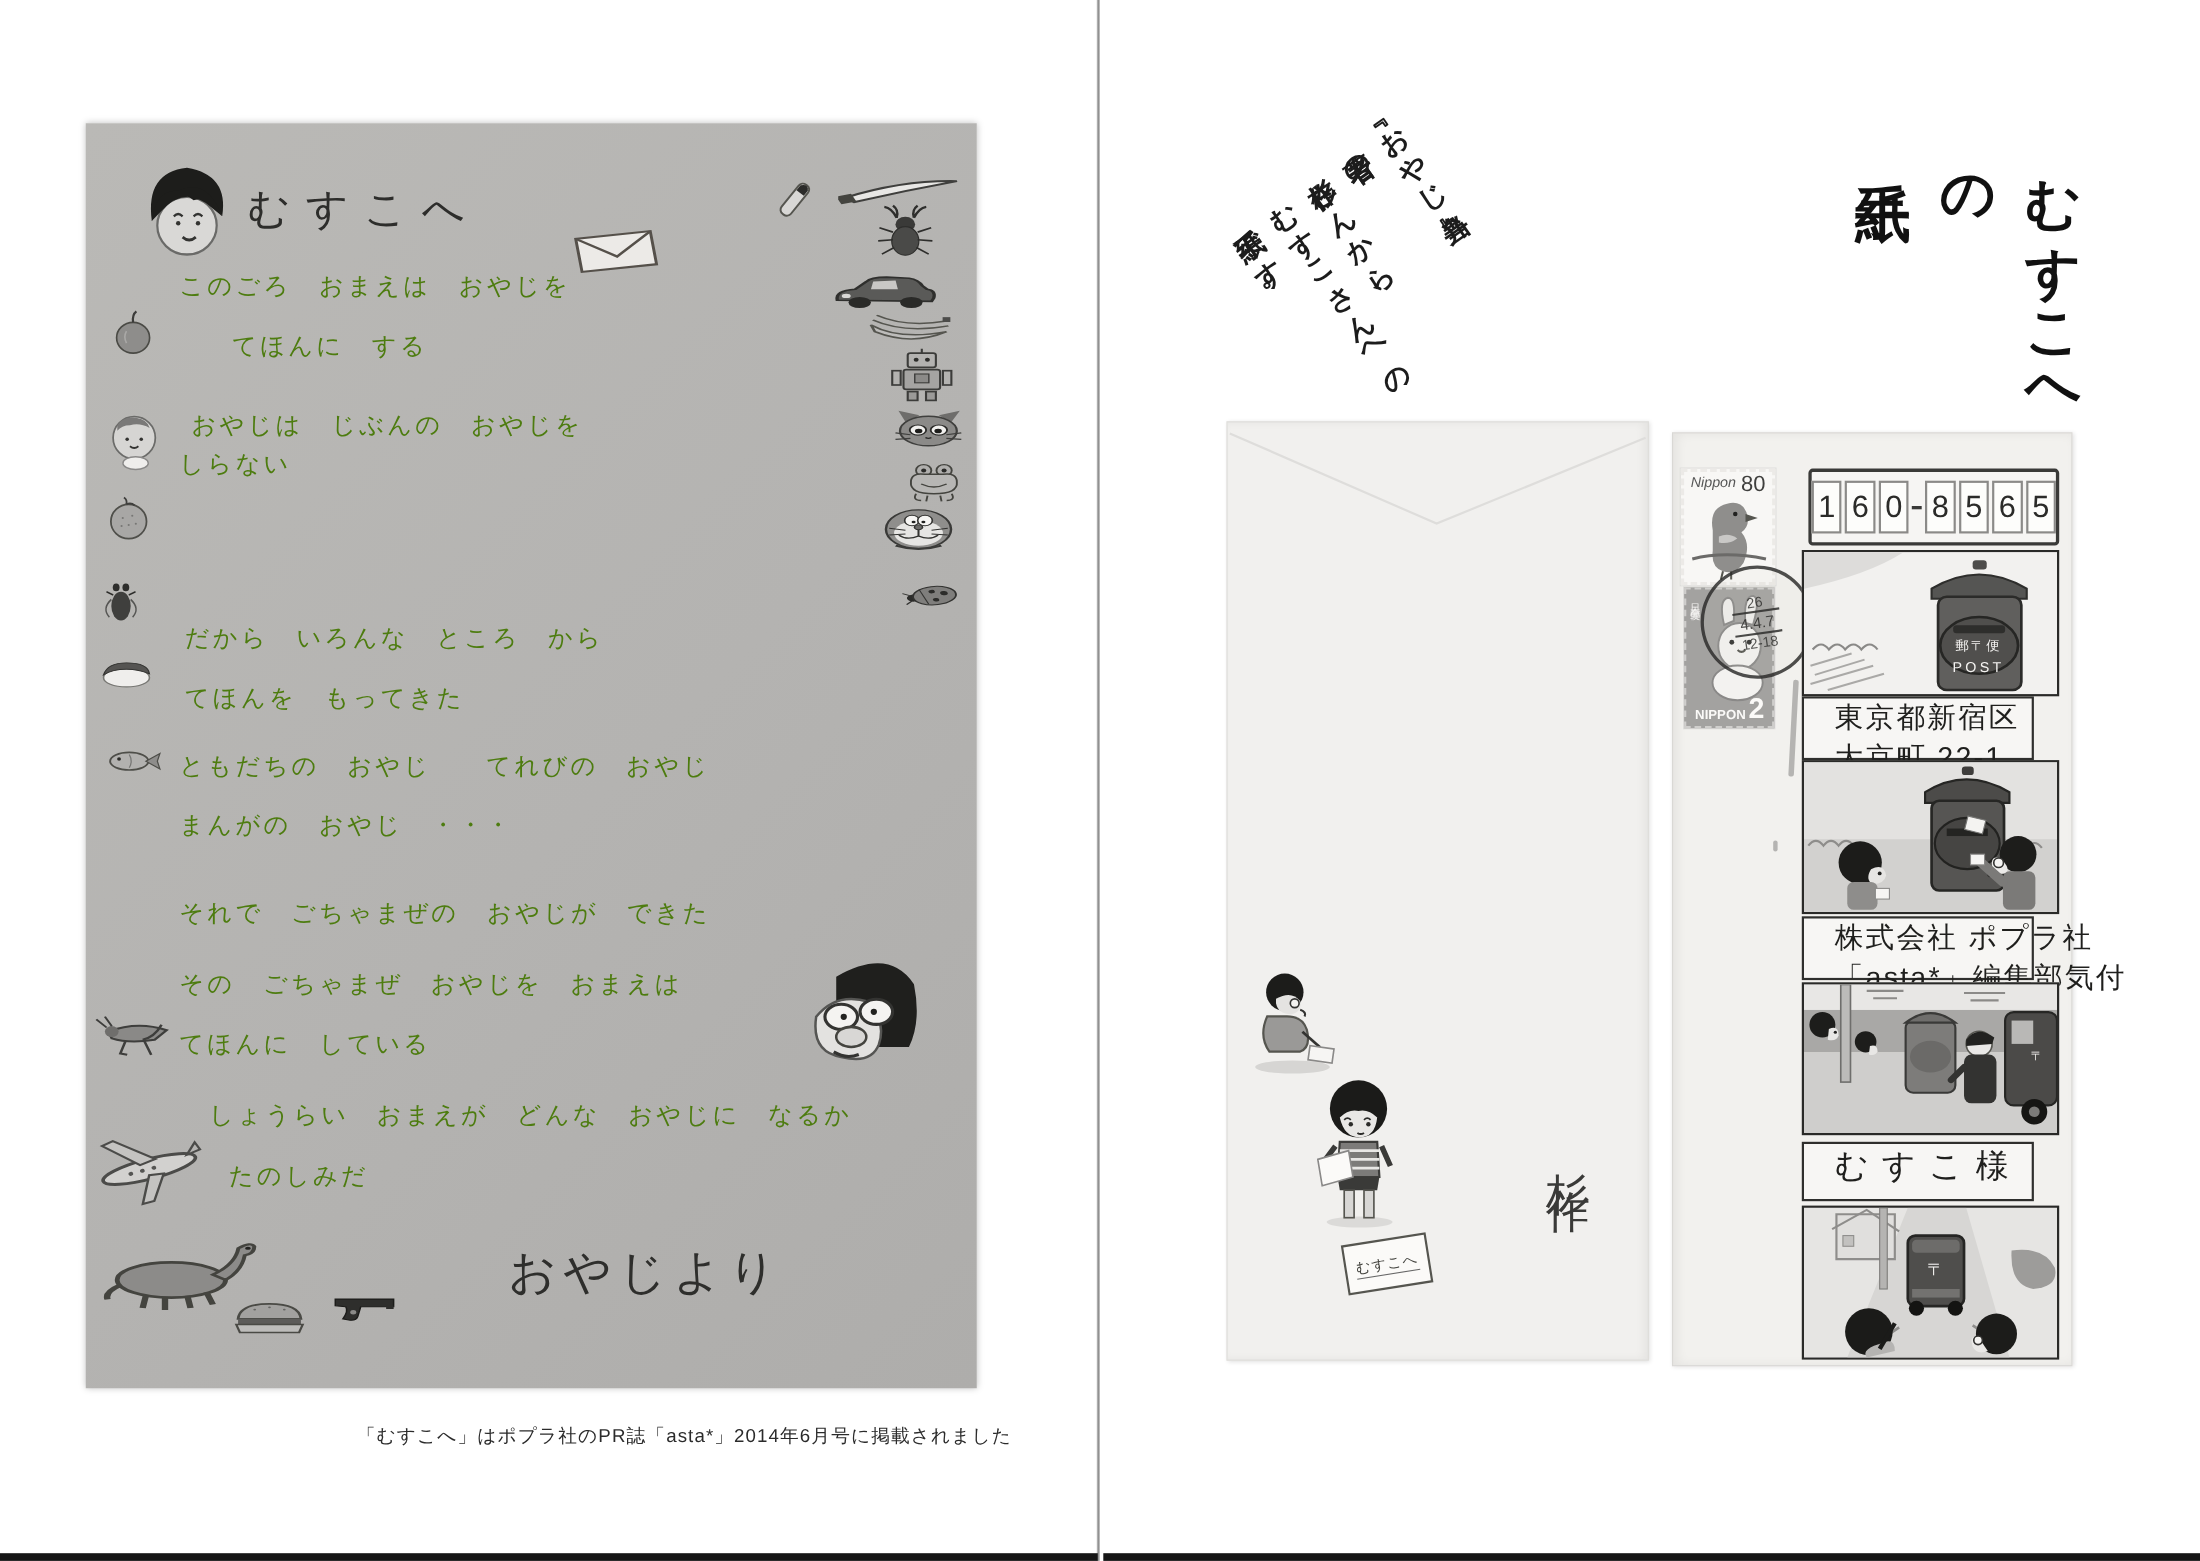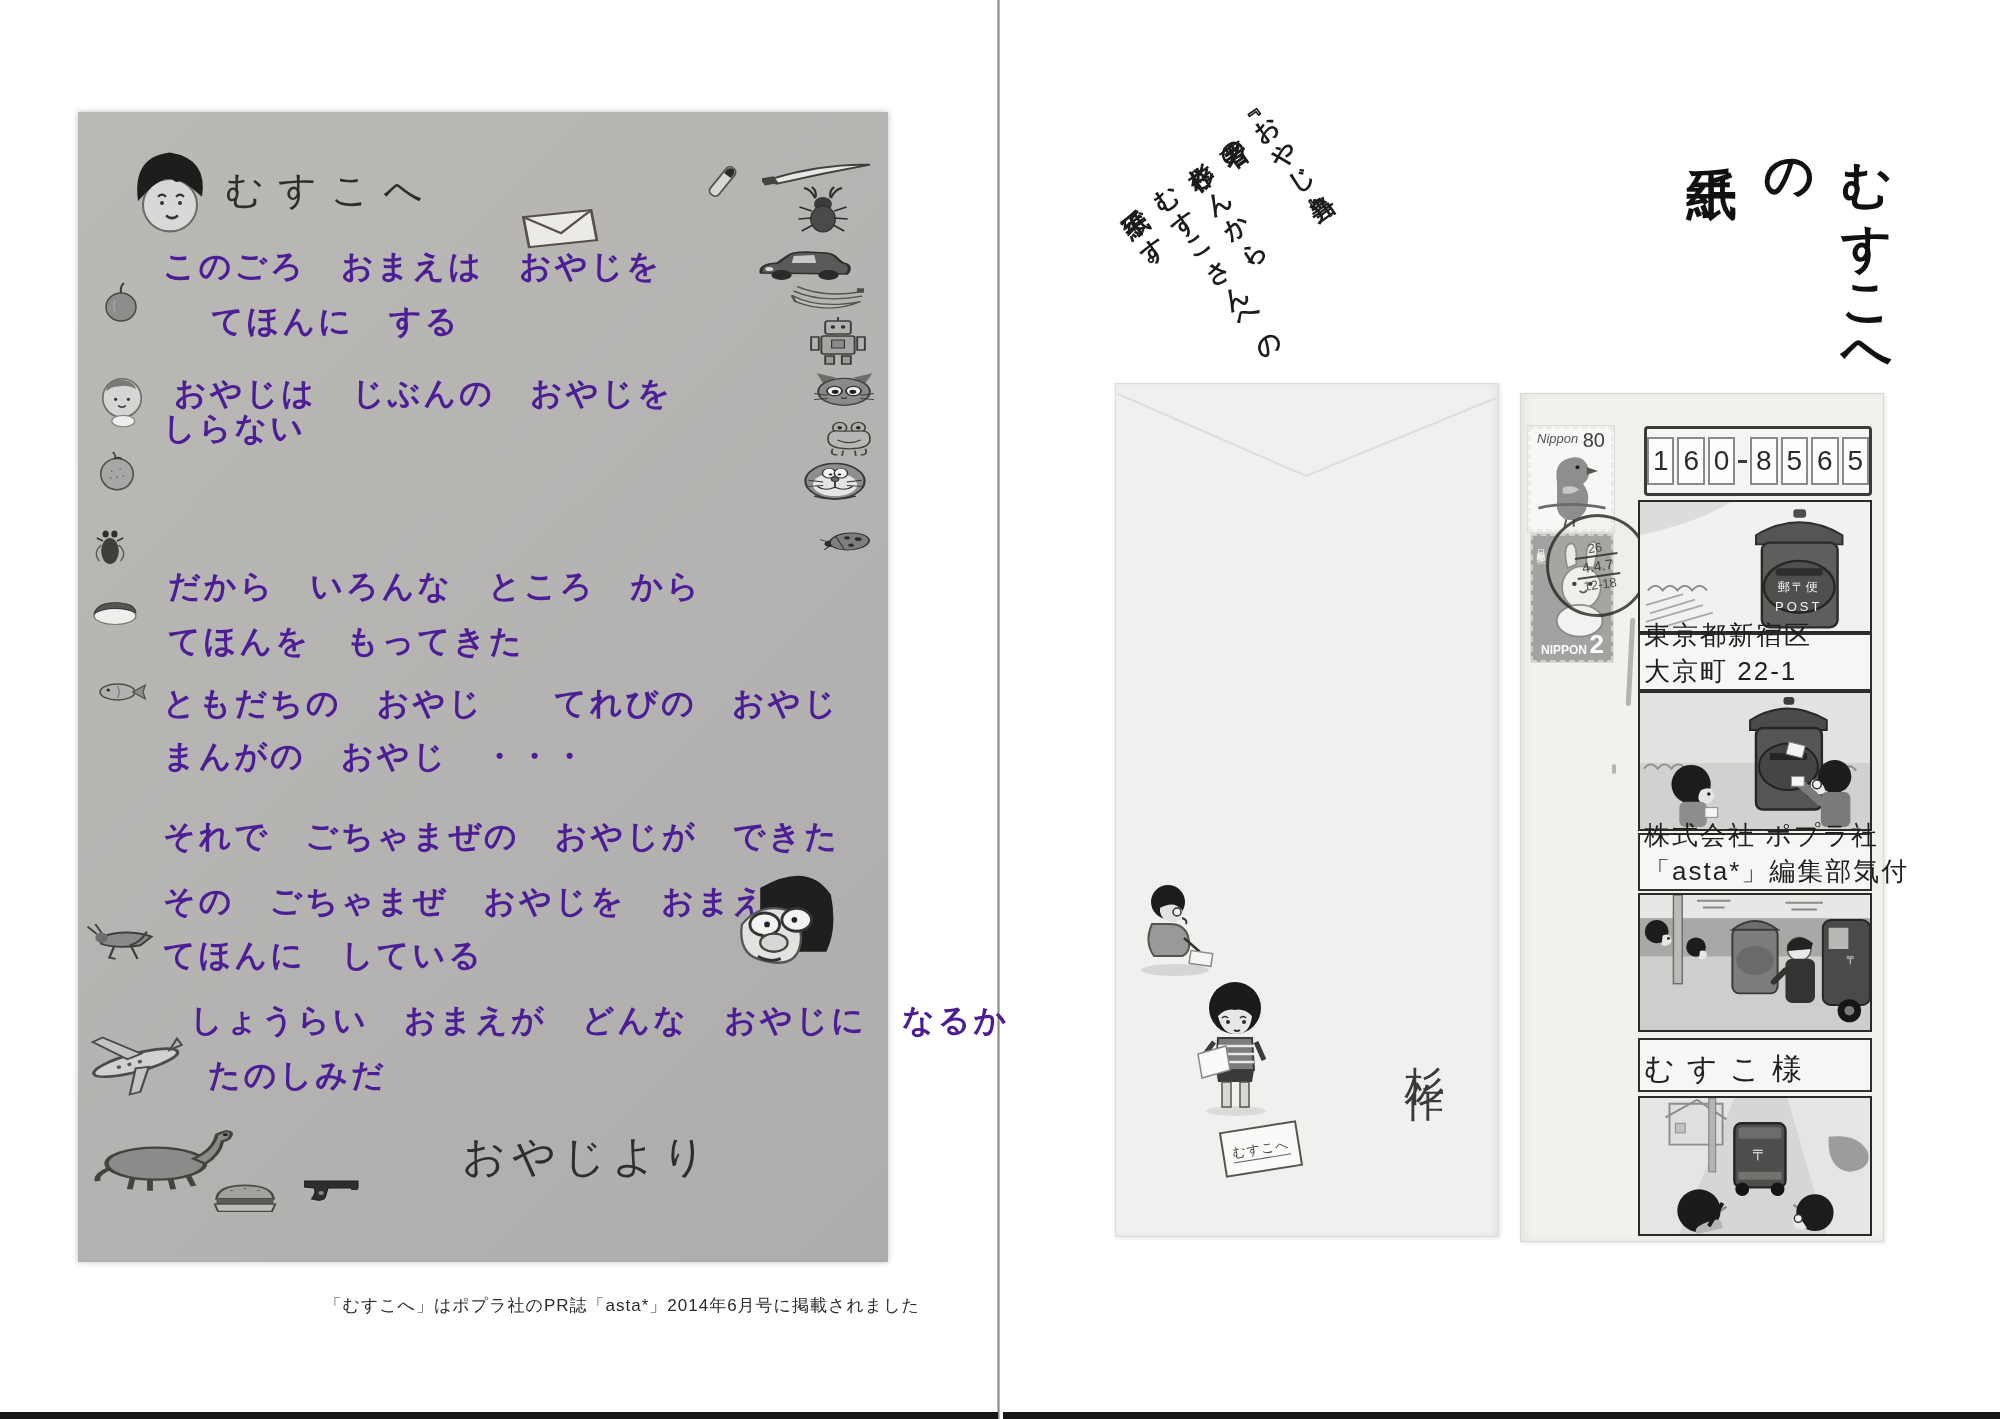--- a/index.html
+++ b/index.html
@@ -8,21 +8,21 @@
   .abs{position:absolute;}
   
   .gutter{left:997px;top:0;width:3px;height:1419px;
           background:linear-gradient(to right,#cfcfcf,#8b8b8b,#cfcfcf);}
   .bottom-bar{top:1412px;height:7px;background:#161616;}
   
   .letter-paper{left:78px;top:112px;width:810px;height:1150px;
      background:linear-gradient(135deg,#bab9b6 0%,#b4b3b1 55%,#aeadab 100%);
      box-shadow:0 0 6px rgba(0,0,0,.25);}
   .letter-title{left:225px;top:165px;font-size:38px;letter-spacing:14px;color:#2d2d2b;}
-  .letter-line{position:absolute;font-size:32px;letter-spacing:3px;color:#4c1d95;white-space:nowrap;font-weight:bold;}
+  .letter-line{position:absolute;font-size:22px;letter-spacing:3px;color:#4d7c0f;white-space:nowrap;}
   .letter-signature{left:462px;top:1128px;font-size:43px;letter-spacing:6px;color:#2e2e2c;}
   .caption{left:260px;top:1294px;width:660px;text-align:right;font-size:17px;
            letter-spacing:1px;color:#2b2b2b;}
   .doodle{position:absolute;}
   .doodle svg{width:100%;height:100%;display:block;}
   
   .page-title{left:1745px;top:126px;width:160px;height:300px;
       writing-mode:vertical-rl;font-size:50px;font-weight:800;letter-spacing:6px;
       line-height:1.55;color:#111;}
   .intro-block{left:1146px;top:130px;width:210px;height:250px;
@@ -60,23 +60,23 @@
   .pm-line3{font-size:13px;opacity:.8;}
   
   .comic-col{left:1638px;top:424px;width:236px;height:818px;}
   .code-frame{position:absolute;left:6px;top:2px;width:222px;height:64px;border:3px solid #3a3a38;
       border-radius:4px;background:#f6f5f3;display:flex;align-items:center;justify-content:center;gap:3px;}
   .code-box{width:24px;height:44px;border:2px solid #8b8a88;background:#fdfdfb;display:flex;
       align-items:center;justify-content:center;font-size:28px;color:#2b2b29;}
   .code-dash{width:9px;height:3px;background:#3a3a38;}
   .panel{position:absolute;left:0;width:234px;border:2.5px solid #2a2a28;box-sizing:border-box;background:#f2f1ef;}
   .panel svg{width:100%;height:100%;display:block;}
-  .txt-row{position:absolute;left:0;width:234px;border:2.5px solid #2f2f2d;box-sizing:border-box;
-      background:#f7f6f4;display:flex;flex-direction:column;justify-content:flex-end;
-      padding-left:4px;gap:1px;}
+  .txt-row{position:absolute;left:0;width:211px;border:2.5px solid #2f2f2d;box-sizing:border-box;
+      background:#f7f6f4;display:flex;flex-direction:column;justify-content:space-between;
+      padding-left:28px;gap:1px;}
   .txt-row div{font-size:26px;color:#1f1f1d;letter-spacing:2px;white-space:nowrap;}
   .name-row div{font-size:30px;letter-spacing:12px;}
   .overlay-label{position:absolute;color:#f4f3f1;text-align:center;transform:translate(-50%,-50%);
       white-space:nowrap;}
   .smudge{position:absolute;background:#6b6a68;opacity:.45;border-radius:2px;}
 </style>
 </head>
 <body>
 
 <div class="stage">

